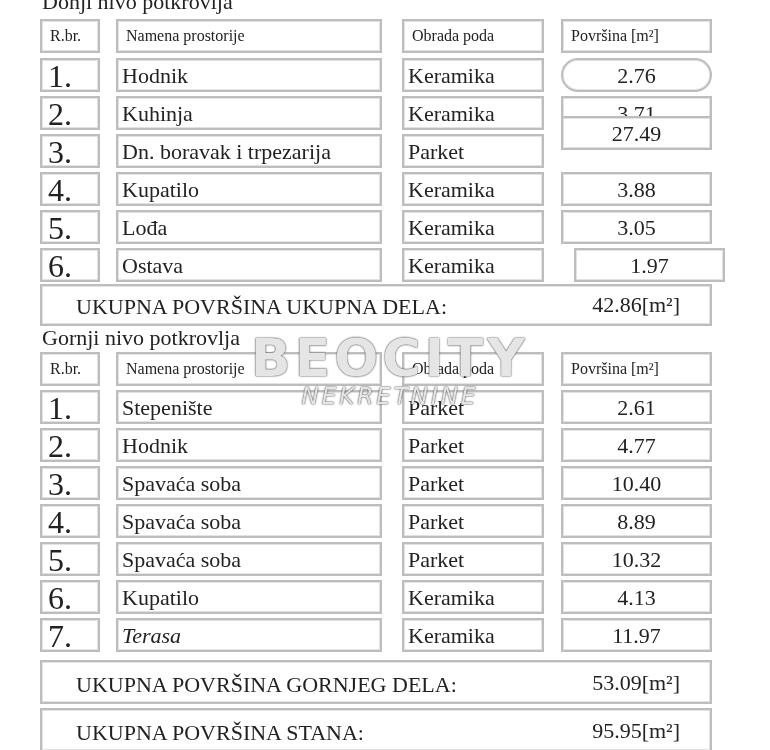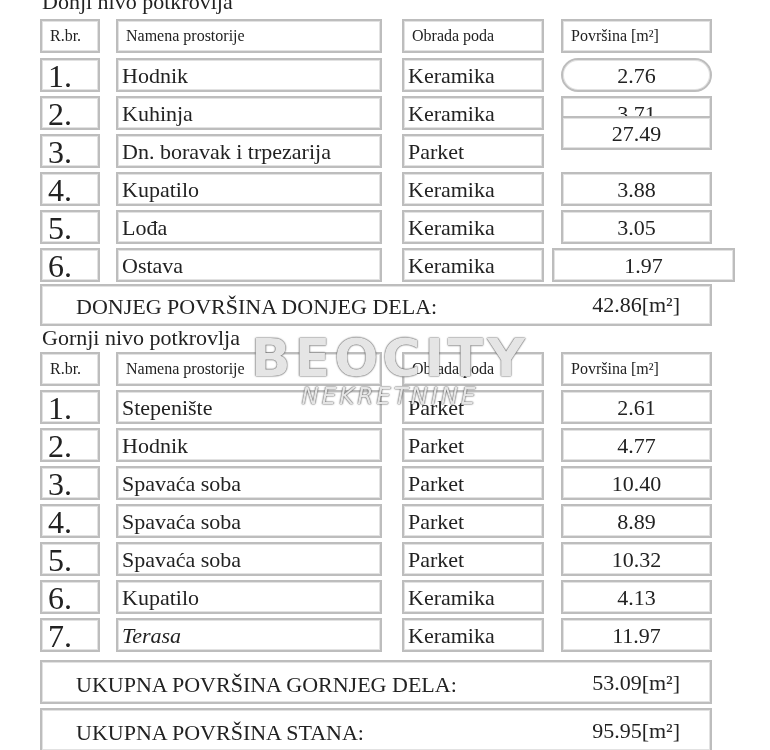--- a/index.html
+++ b/index.html
@@ -49,25 +49,25 @@
     <div class="box txt" style="left: 116px; top: 172px; width: 266px; height: 34px;">Kupatilo</div>
     <div class="box txt" style="left: 402px; top: 172px; width: 142px; height: 34px;">Keramika</div>
     <div class="box ctr" style="left: 561px; top: 172px; width: 151px; height: 34px;">3.88</div>
     <div class="box num" style="left: 40px; top: 210px; width: 60px; height: 34px;">5.</div>
     <div class="box txt" style="left: 116px; top: 210px; width: 266px; height: 34px;">Lođa</div>
     <div class="box txt" style="left: 402px; top: 210px; width: 142px; height: 34px;">Keramika</div>
     <div class="box ctr" style="left: 561px; top: 210px; width: 151px; height: 34px;">3.05</div>
     <div class="box num" style="left: 40px; top: 248px; width: 60px; height: 34px;">6.</div>
     <div class="box txt" style="left: 116px; top: 248px; width: 266px; height: 34px;">Ostava</div>
     <div class="box txt" style="left: 402px; top: 248px; width: 142px; height: 34px;">Keramika</div>
-    <div class="box ctr" style="left: 552px; top: 248px; width: 183px; height: 34px;">1.97</div>
+    <div class="box ctr" style="left: 574px; top: 248px; width: 151px; height: 34px;">1.97</div>
   </div>
 
 <div class="box total" style="left:40px;top:284px;width:672px;height:42px;">
-  <span class="lbl">DONJEG POVRŠINA DONJEG DELA:</span>
+  <span class="lbl">UKUPNA POVRŠINA UKUPNA DELA:</span>
   <span class="val">42.86[m²]</span>
 </div>
 
 <div class="abs section-title" style="left:42px;top:326px;">Gornji nivo potkrovlja</div>
 
 <div class="box hdr" style="left:40px;top:352px;width:60px;height:34px;">R.br.</div>
 <div class="box hdr" style="left:116px;top:352px;width:266px;height:34px;">Namena prostorije</div>
 <div class="box hdr" style="left:402px;top:352px;width:142px;height:34px;">Obrada poda</div>
 <div class="box hdr" style="left:561px;top:352px;width:151px;height:34px;">Površina [m²]</div>
 

